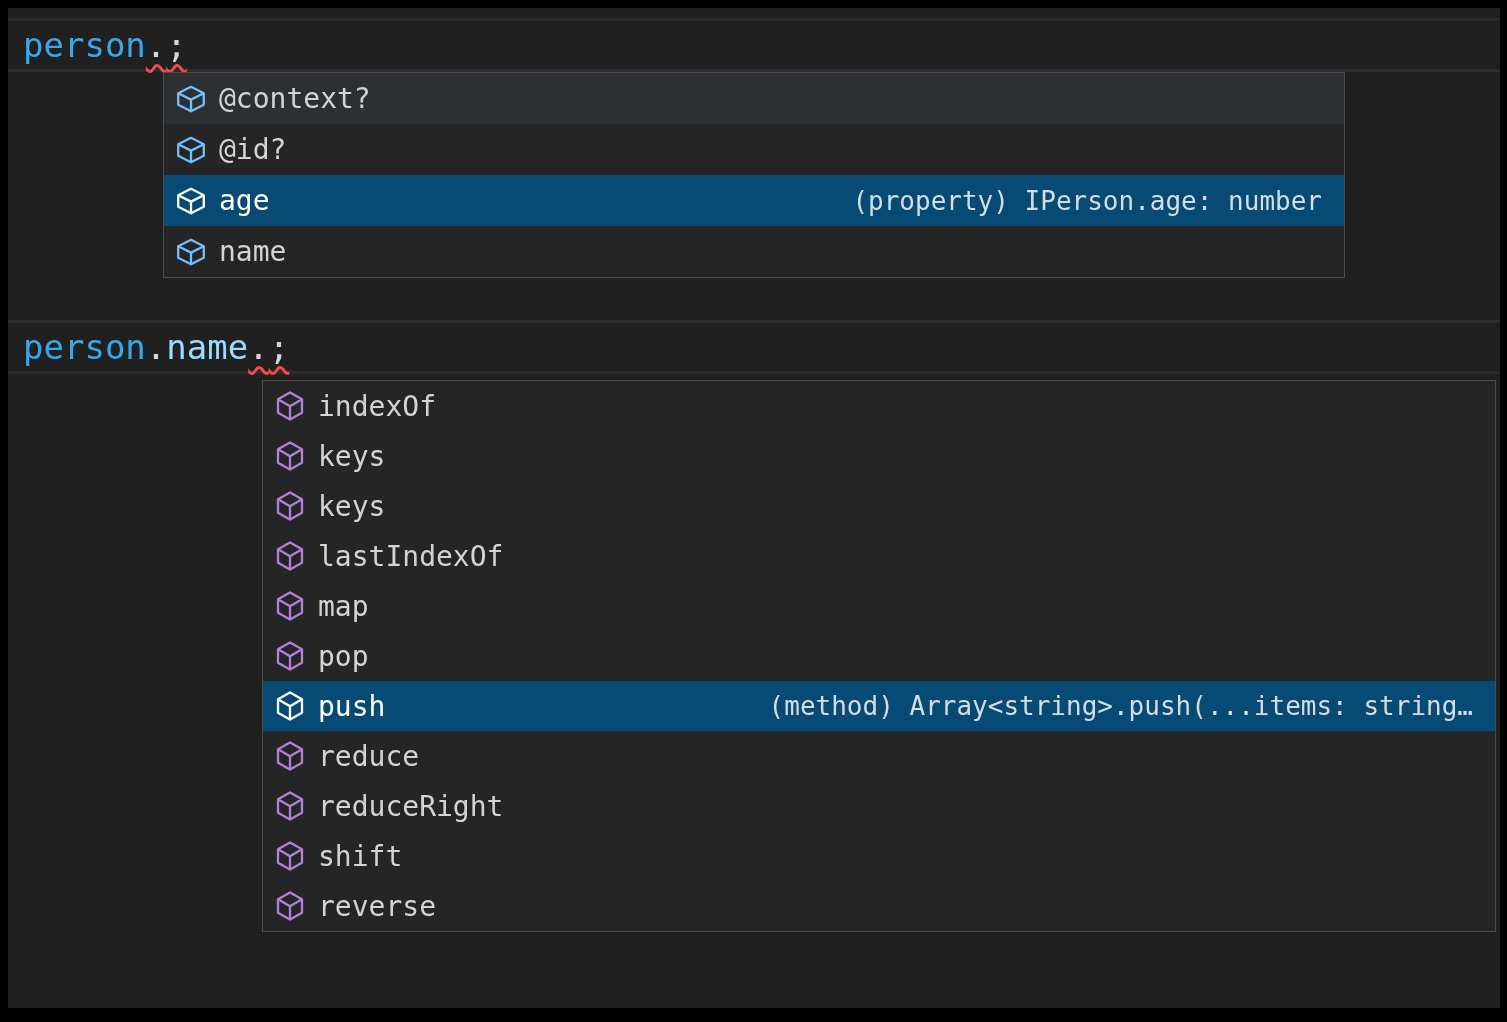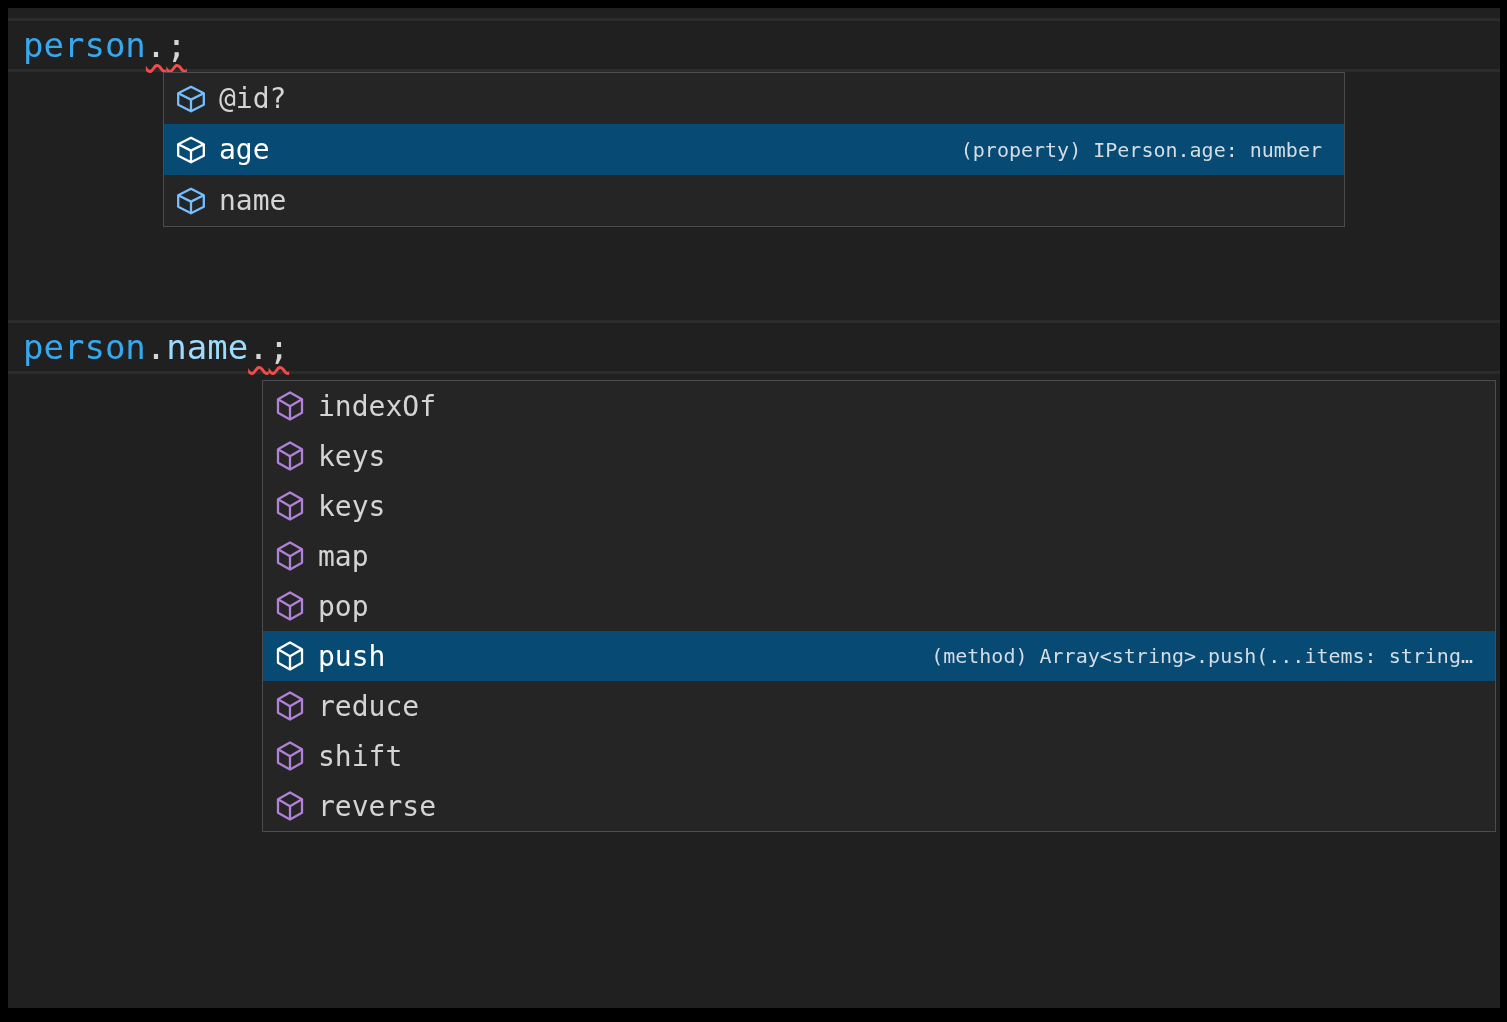--- a/index.html
+++ b/index.html
@@ -70,21 +70,21 @@
   .row.selected .icon-field,
   .row.selected .icon-method { color:#ffffff; }
   .label {
     font-size:28px;
     color:#d4d4d4;
     white-space:pre;
   }
   .row.selected .label { color:#ffffff; }
   .detail {
     margin-left:auto;
-    font-size:20px;
+    font-size:26px;
     color:#d4dde4;
     white-space:pre;
   }
 </style>
 </head>
 <body>
 
 <svg width="0" height="0" style="position:absolute">
   <defs>
     <g id="sym-field" fill="none" stroke="currentColor" stroke-width="1.15" stroke-linejoin="round">
@@ -101,20 +101,29 @@
 </svg>
 
 <div class="screen">
   <div class="editor">
 
     <div class="code-line code-line-1">
       <span class="tok-var">person</span><span class="tok-punct squiggle">.</span><span class="tok-punct squiggle">;</span>
     </div>
 
     <div class="suggest suggest-1">
+      <div class="row hover">
+        <span class="icon icon-field">
+            <svg viewBox="0 0 16 16">
+              <use href="#sym-field"></use>
+            </svg>
+          </span>
+        <span class="label">@context?</span>
+        <span class="detail"></span>
+      </div>
       <div class="row">
         <span class="icon icon-field">
             <svg viewBox="0 0 16 16">
               <use href="#sym-field"></use>
             </svg>
           </span>
         <span class="label">@id?</span>
         <span class="detail"></span>
       </div>
       <div class="row selected">
@@ -168,20 +177,29 @@
           </span>
         <span class="label">keys</span>
         <span class="detail"></span>
       </div>
       <div class="row">
         <span class="icon icon-method">
             <svg viewBox="0 0 16 16">
               <use href="#sym-method"></use>
             </svg>
           </span>
+        <span class="label">lastIndexOf</span>
+        <span class="detail"></span>
+      </div>
+      <div class="row">
+        <span class="icon icon-method">
+            <svg viewBox="0 0 16 16">
+              <use href="#sym-method"></use>
+            </svg>
+          </span>
         <span class="label">map</span>
         <span class="detail"></span>
       </div>
       <div class="row">
         <span class="icon icon-method">
             <svg viewBox="0 0 16 16">
               <use href="#sym-method"></use>
             </svg>
           </span>
         <span class="label">pop</span>
@@ -204,20 +222,29 @@
           </span>
         <span class="label">reduce</span>
         <span class="detail"></span>
       </div>
       <div class="row">
         <span class="icon icon-method">
             <svg viewBox="0 0 16 16">
               <use href="#sym-method"></use>
             </svg>
           </span>
+        <span class="label">reduceRight</span>
+        <span class="detail"></span>
+      </div>
+      <div class="row">
+        <span class="icon icon-method">
+            <svg viewBox="0 0 16 16">
+              <use href="#sym-method"></use>
+            </svg>
+          </span>
         <span class="label">shift</span>
         <span class="detail"></span>
       </div>
       <div class="row">
         <span class="icon icon-method">
             <svg viewBox="0 0 16 16">
               <use href="#sym-method"></use>
             </svg>
           </span>
         <span class="label">reverse</span>

